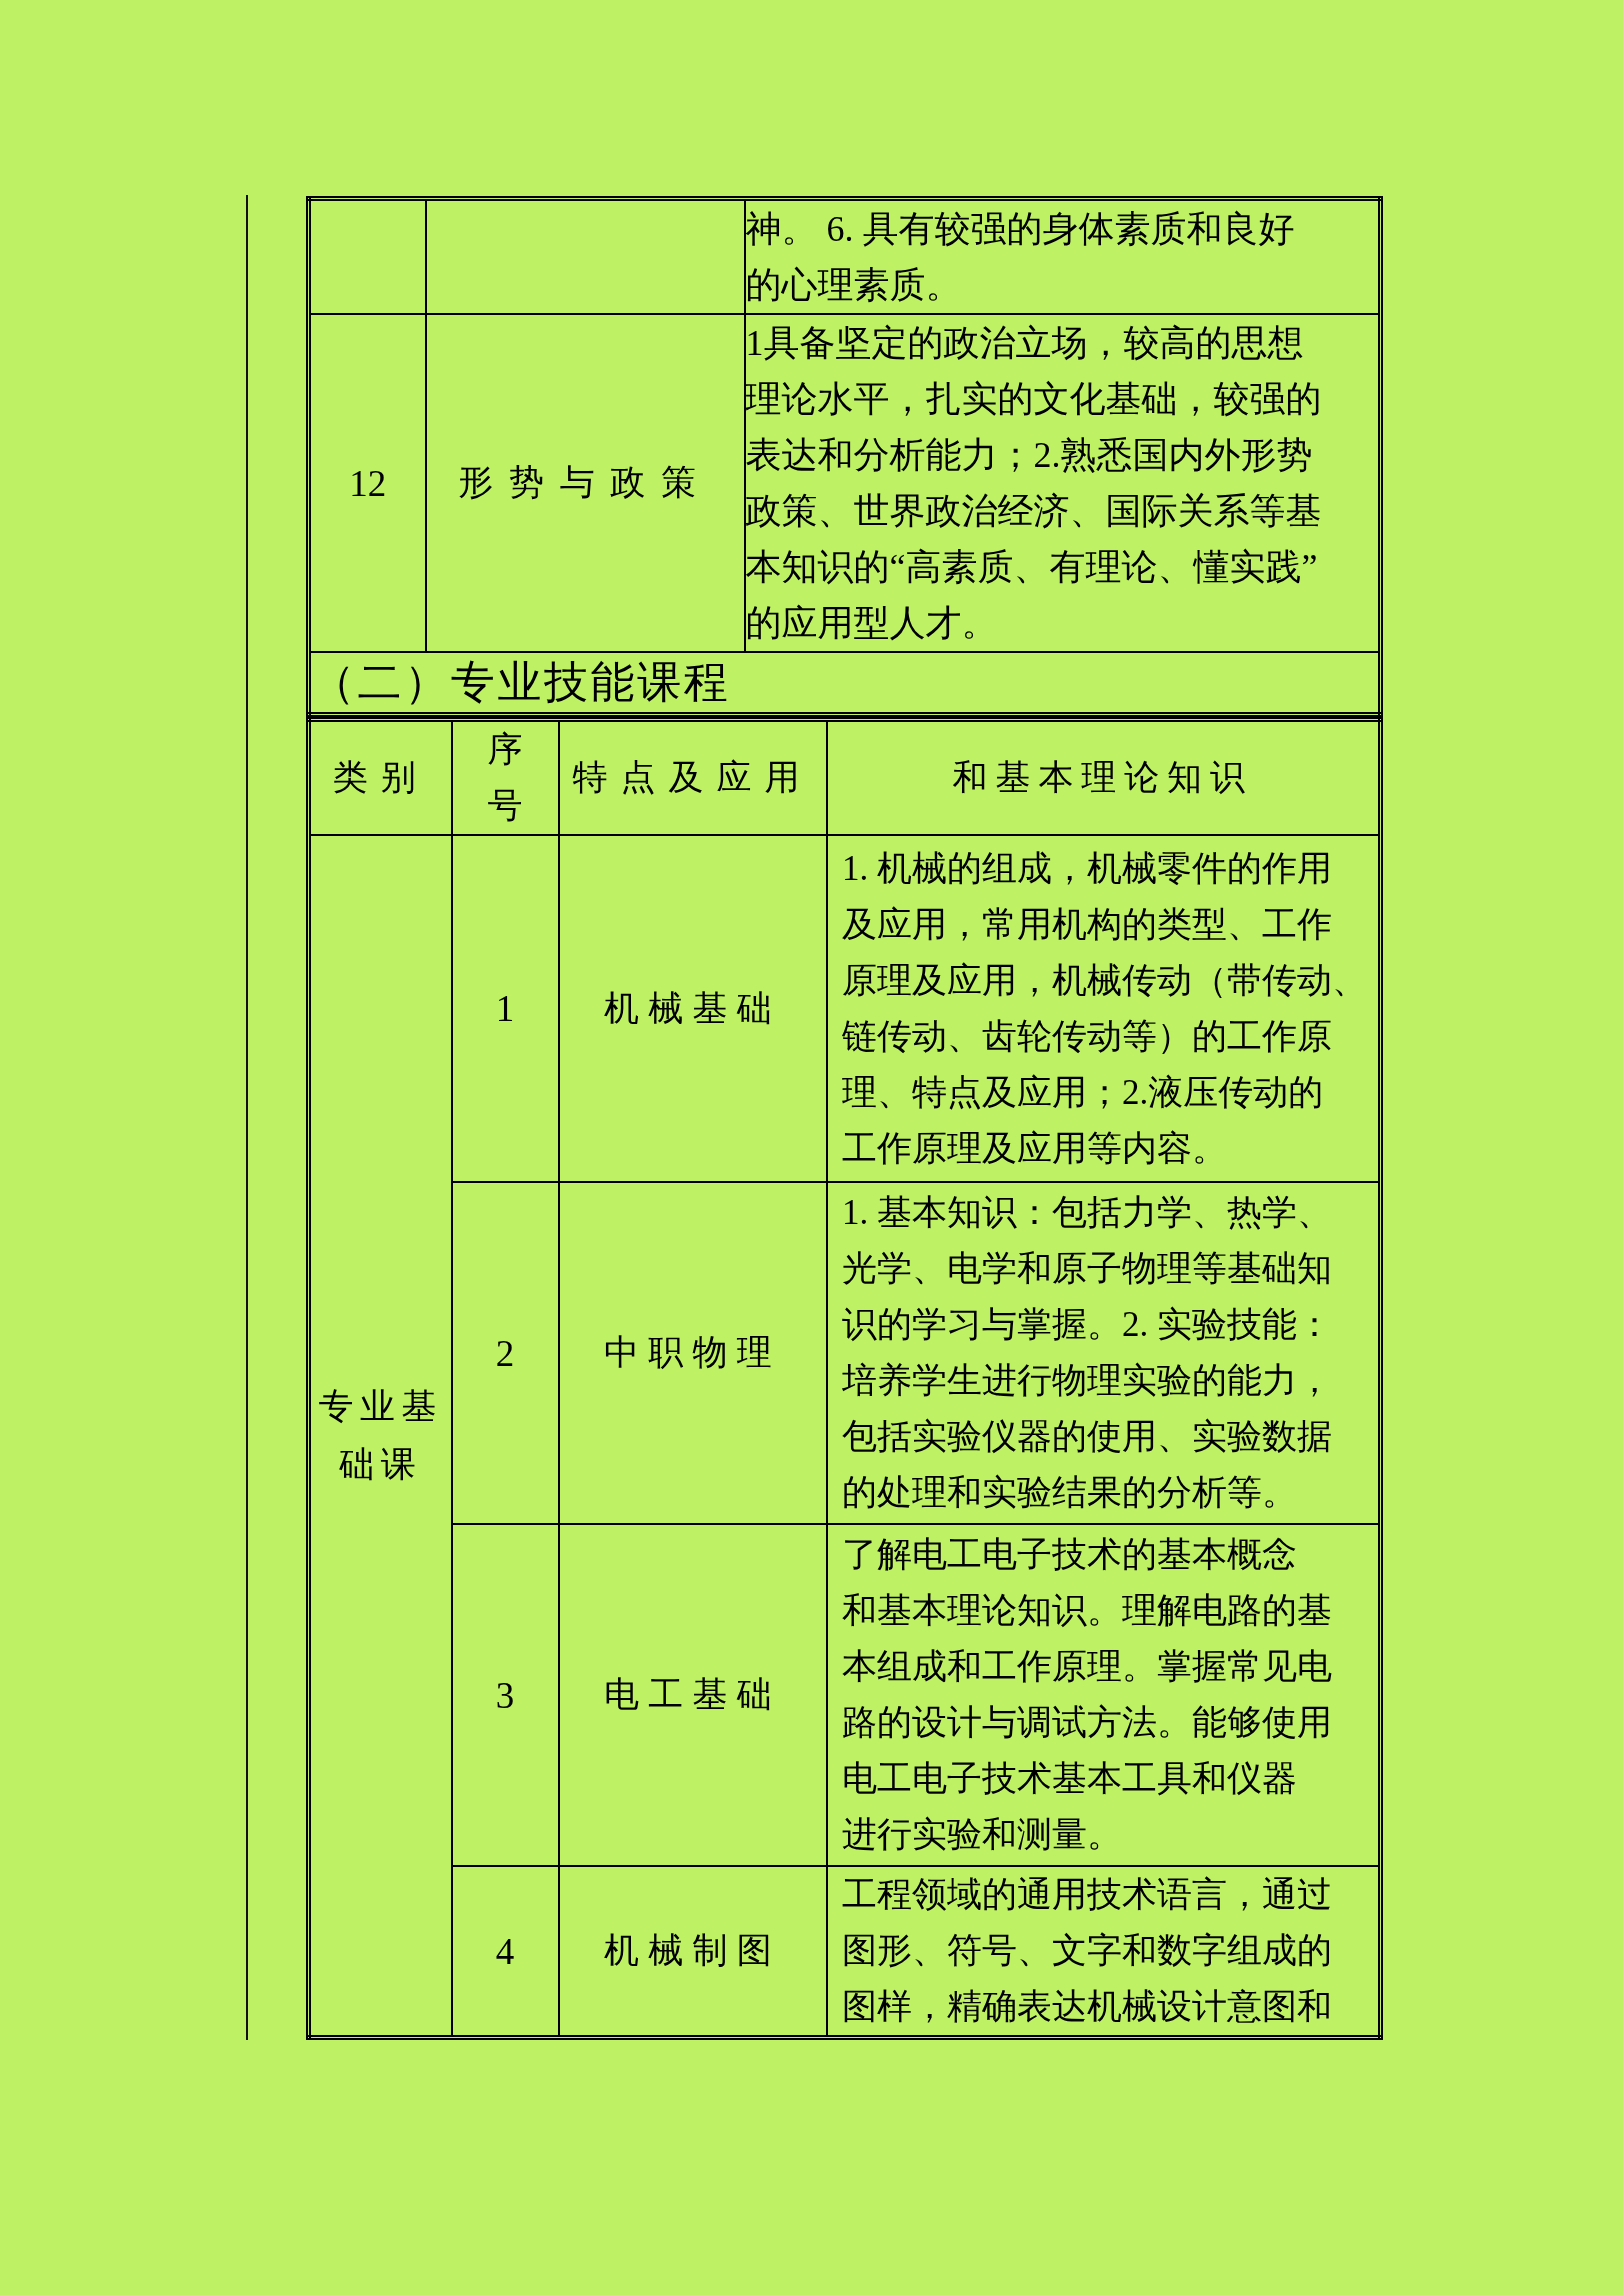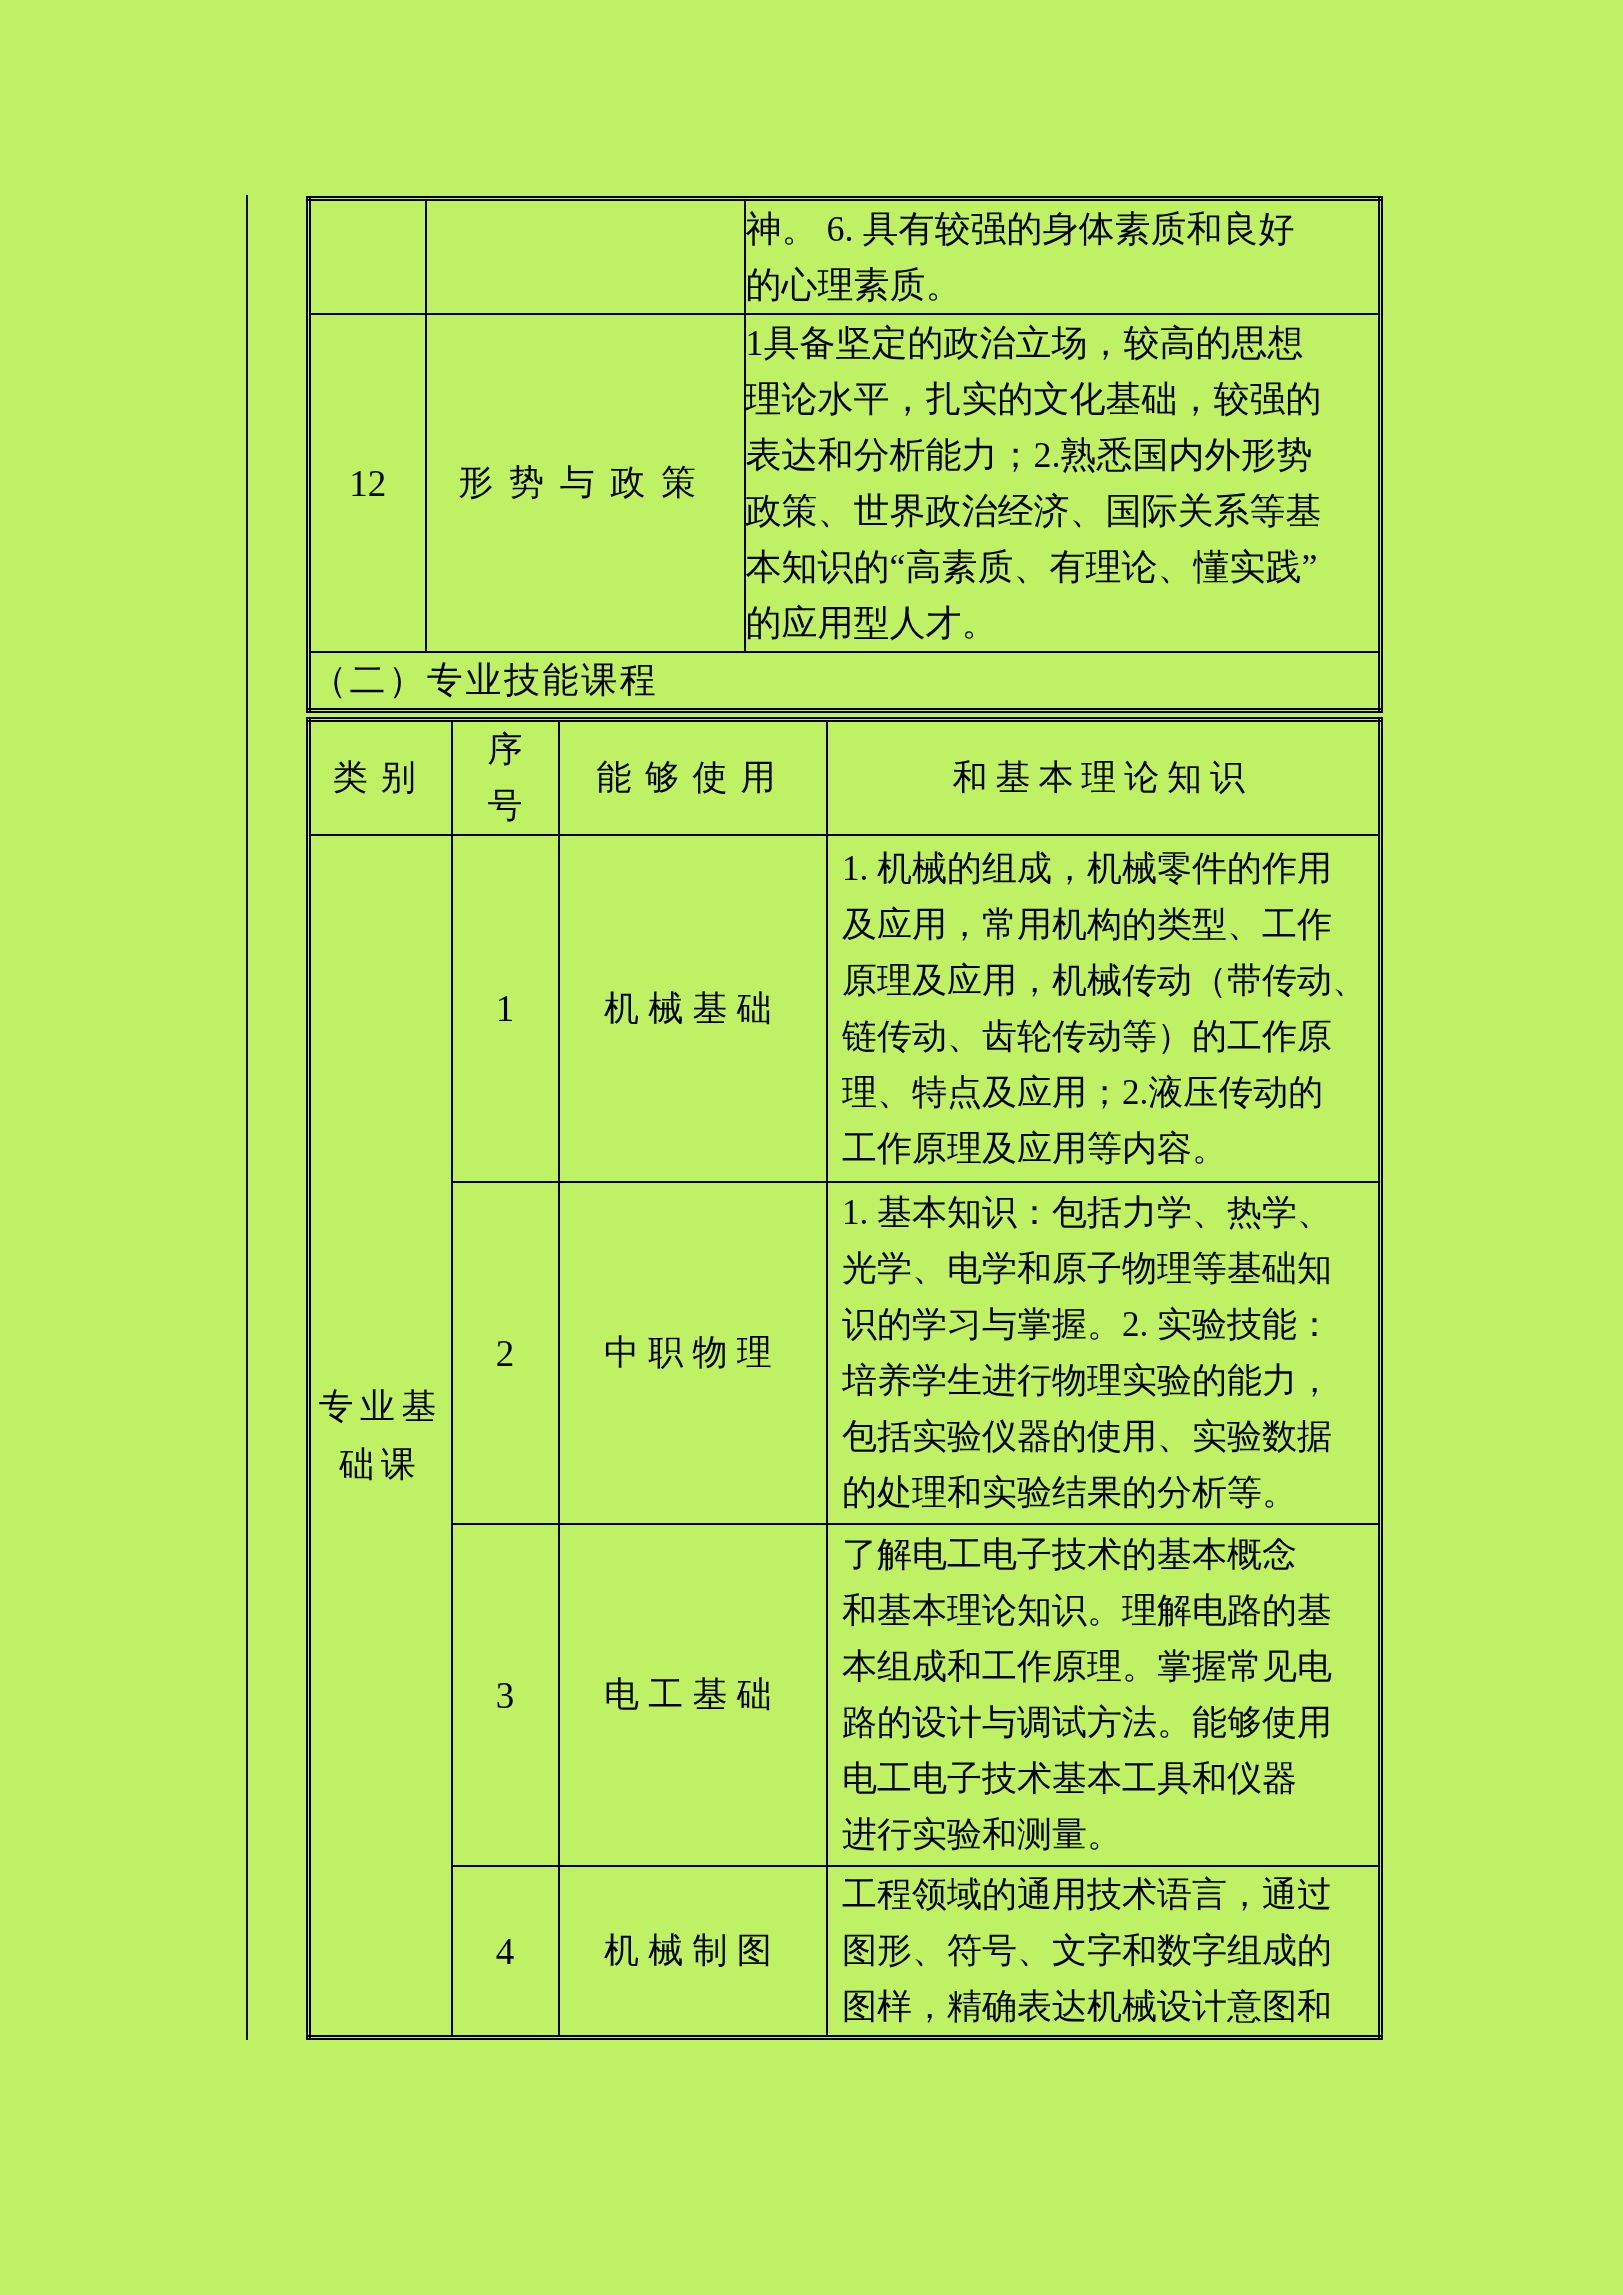--- a/index.html
+++ b/index.html
@@ -62,21 +62,21 @@
     white-space: pre-line;
     text-align: left;
     padding: 0 13px 0 15.7px;
   }
   .t2 .content-cell {
     font-size: 35px;
     padding: 0 9.2px 0 14.4px;
     text-align: left;
   }
   .heading-cell {
-    font-size: 36px;
+    font-size: 44px;
     text-align: left;
     padding-left: 17.7px;
     letter-spacing: 2.6px;
   }
   .page-number {
     position: absolute;
     left: 0;
     top: 2119px;
     width: 100%;
     text-align: center;
@@ -125,21 +125,21 @@
       <col style="width:143px">
       <col style="width:107px">
       <col style="width:268px">
       <col style="width:554px">
     </colgroup>
     <tbody>
         <tr style="height:113px">
       <td class="th-cell ls20">类别</td>
       <td class="th-cell">序
 号</td>
-      <td class="th-cell ls20">能够使用</td>
+      <td class="th-cell ls20">特点及应用</td>
       <td class="th-cell ls12">和基本理论知识</td>
     </tr>
     <tr style="height:347px">
       <td rowspan="4" class="name-cell ls10">专业基
 础课</td>
       <td class="num-cell">1</td>
       <td class="name-cell ls14">机械基础</td>
       <td class="content-cell">1. 机械的组成，机械零件的作用
 及应用，常用机构的类型、工作
 原理及应用，机械传动（带传动、

